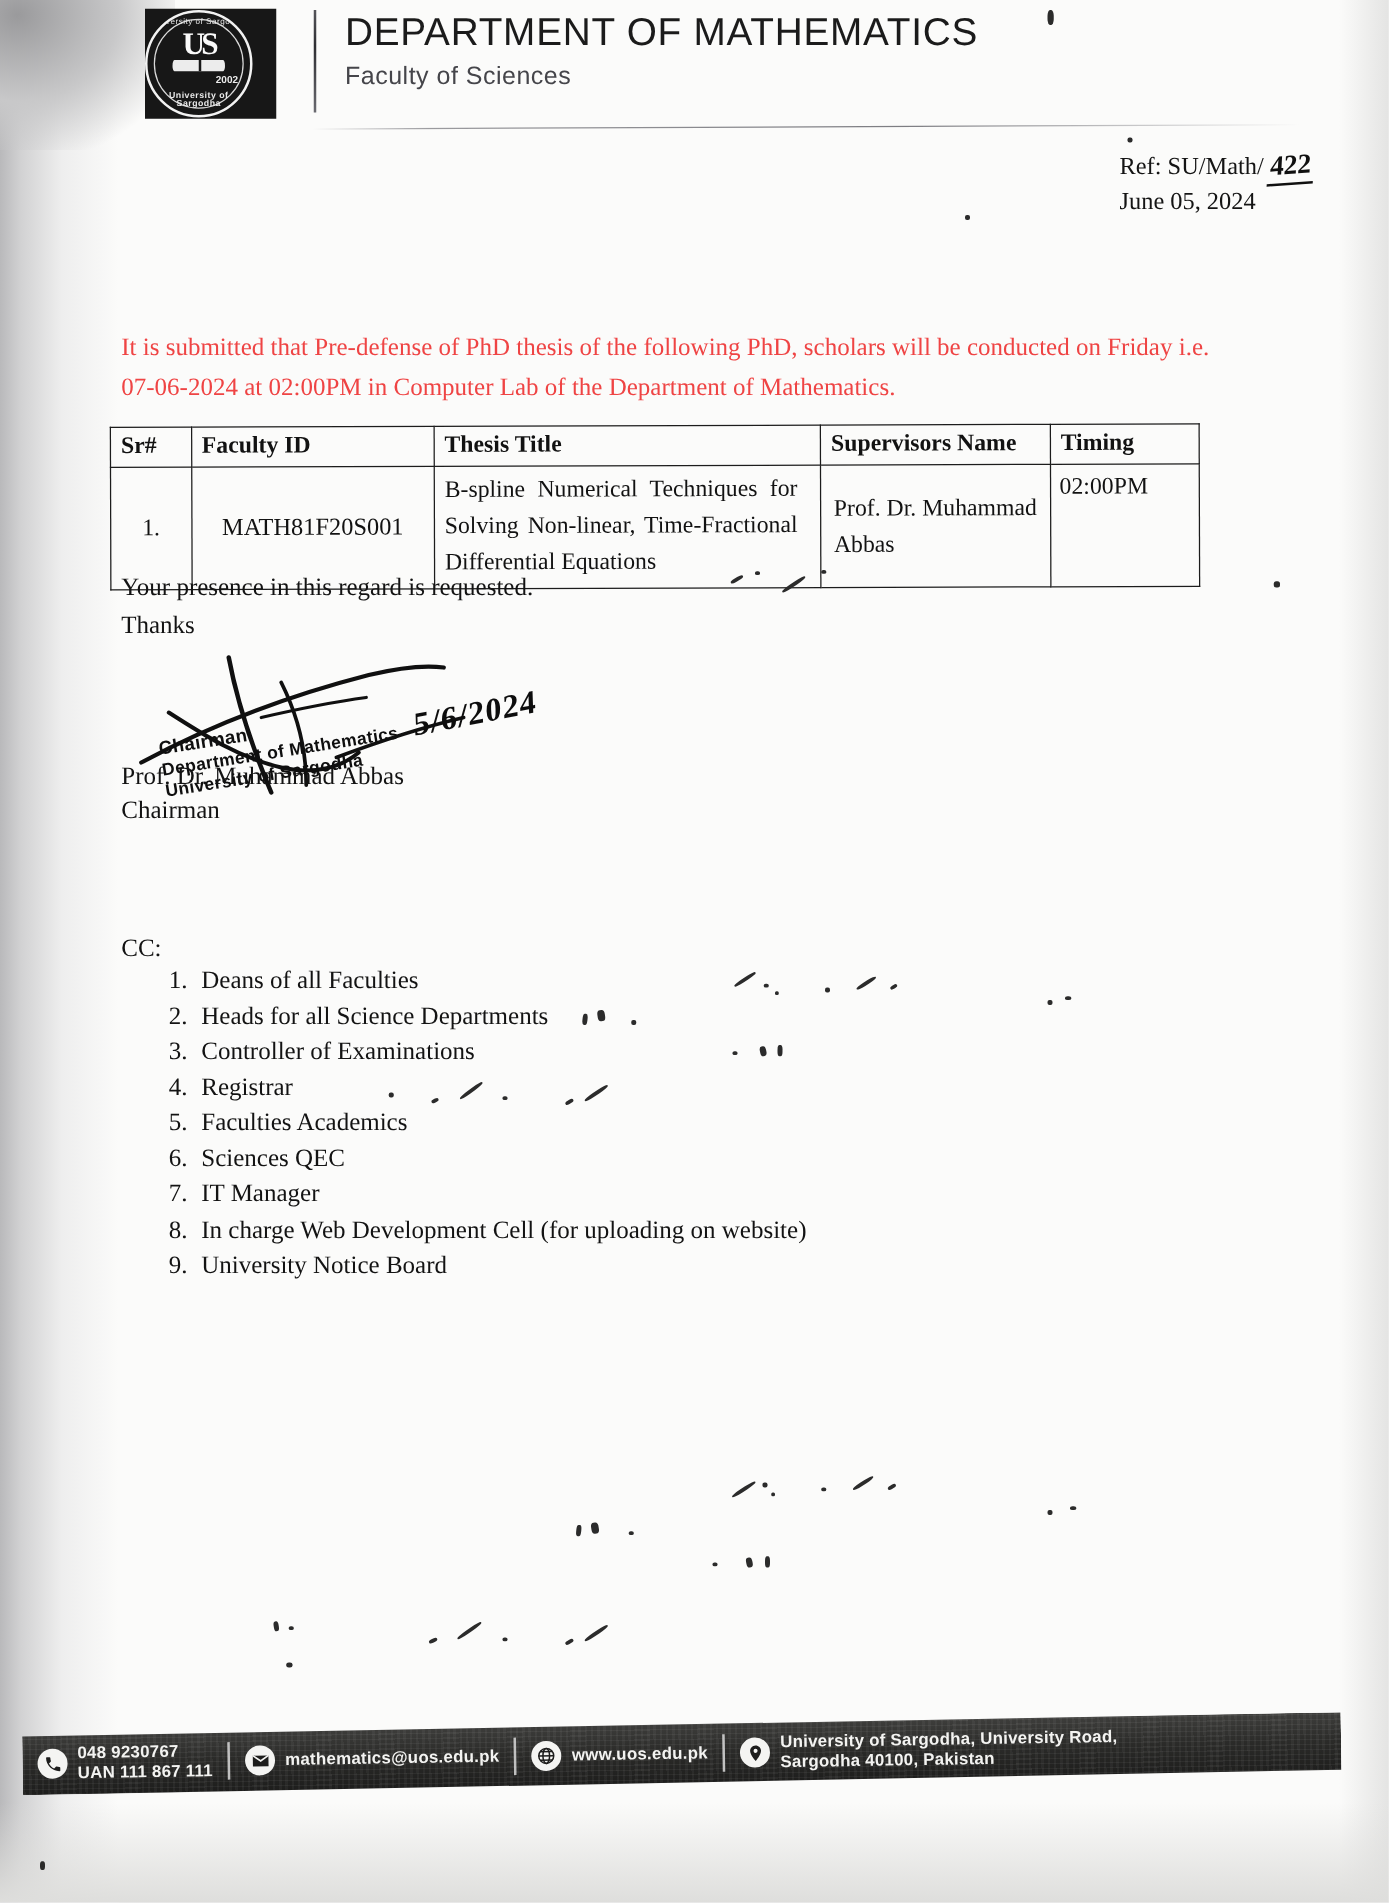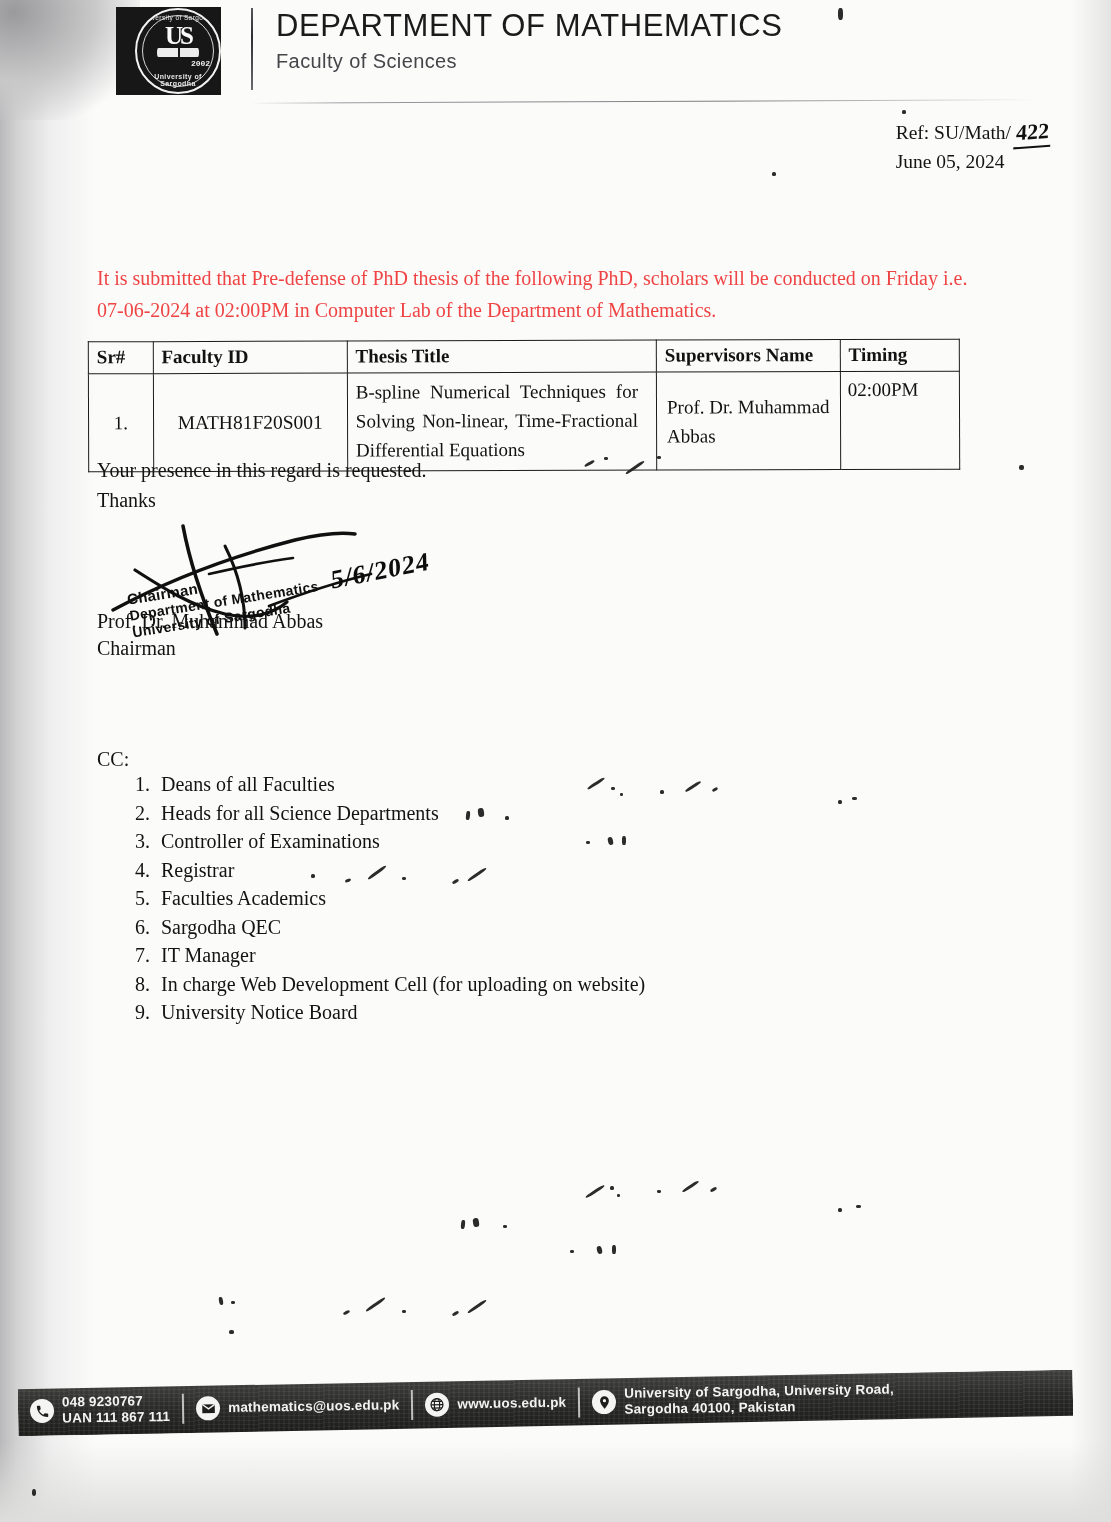--- a/index.html
+++ b/index.html
@@ -38,21 +38,21 @@
     background:linear-gradient(270deg,#e4e4e3 0%,rgba(251,251,250,0) 100%);
     pointer-events:none;
   }
   .speck{position:absolute;background:#2b2b2b;pointer-events:none;border-radius:40%;}
 
   
   #header{position:absolute;left:0;top:0;width:1111px;height:110px;}
   #logo{
     position:absolute;left:116px;top:7px;width:105px;height:88px;
     background:#171717;
-    display:flex;align-items:center;justify-content:flex-end;
+    display:flex;align-items:center;justify-content:flex-start;
   }
   #logo .seal{
     width:82px;height:82px;border-radius:50%;
     background:#171717;
     border:2px solid #f2f2f2;
     position:relative;
     display:flex;align-items:center;justify-content:center;
     overflow:hidden;
   }
   #logo .seal:before{
@@ -68,21 +68,21 @@
   #logo .book{
     position:absolute;top:38px;left:50%;transform:translateX(-50%);
     width:42px;height:9px;background:#ececec;
     border-radius:2px/6px;
   }
   #logo .book:after{
     content:"";position:absolute;left:50%;top:0;width:1.5px;height:9px;background:#171717;
   }
   #logo .year{
     position:absolute;top:49px;left:50%;transform:translateX(-50%);
-    font-size:8px;color:#ededed;font-family:Liberation Mono, monospace;font-weight:bold;padding-left:45px;
+    font-size:8px;color:#ededed;font-family:Liberation Sans, sans-serif;font-weight:bold;padding-left:45px;
   }
   #logo .ring-top,#logo .ring-bot{
     position:absolute;left:0;width:82px;text-align:center;
     font-family:"Liberation Sans",sans-serif;font-size:6.5px;color:#e8e8e8;
     letter-spacing:.4px;
   }
   #logo .ring-top{top:4px;}
   #logo .ring-bot{bottom:5px;font-size:7px;font-weight:bold;}
 
   #hdr-divider{
@@ -297,21 +297,21 @@
     <div>Chairman</div>
   </div>
 
   <div id="cc-label">CC:</div>
   <ol id="cc-list">
     <li>Deans of all Faculties</li>
     <li>Heads for all Science Departments</li>
     <li>Controller of Examinations</li>
     <li>Registrar</li>
     <li>Faculties Academics</li>
-    <li>Sargodha QEC</li>
+    <li>Sciences QEC</li>
     <li>IT Manager</li>
     <li>In charge Web Development Cell (for uploading on website)</li>
     <li>University Notice Board</li>
   </ol>
 
   <div>
     <div class="speck" style="left:584px;top:462px;width:11px;height:3px;transform:rotate(-30deg);"></div>
     <div class="speck" style="left:604px;top:457px;width:4px;height:3px;"></div>
     <div class="speck" style="left:624px;top:466px;width:22px;height:3px;transform:rotate(-34deg);"></div>
     <div class="speck" style="left:657px;top:456px;width:4px;height:3px;"></div>

